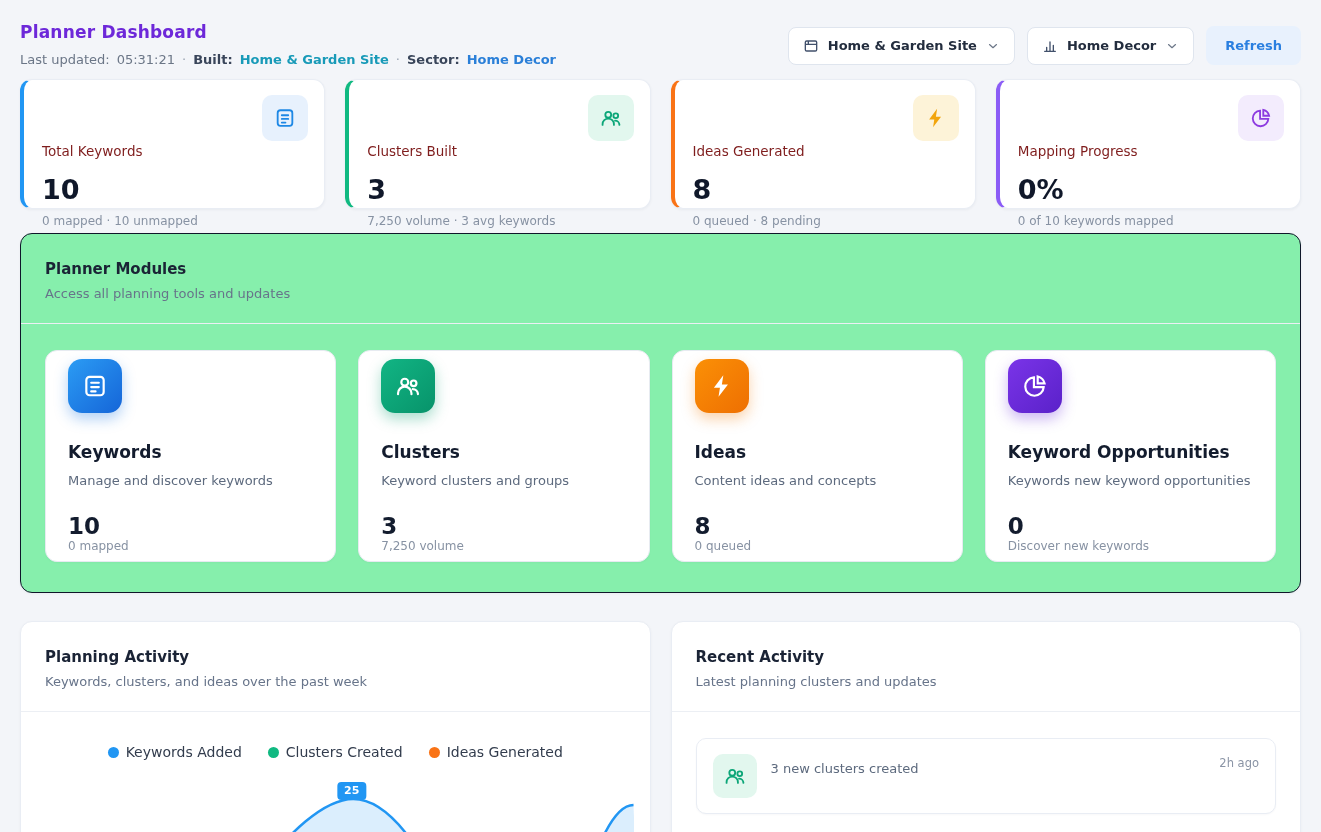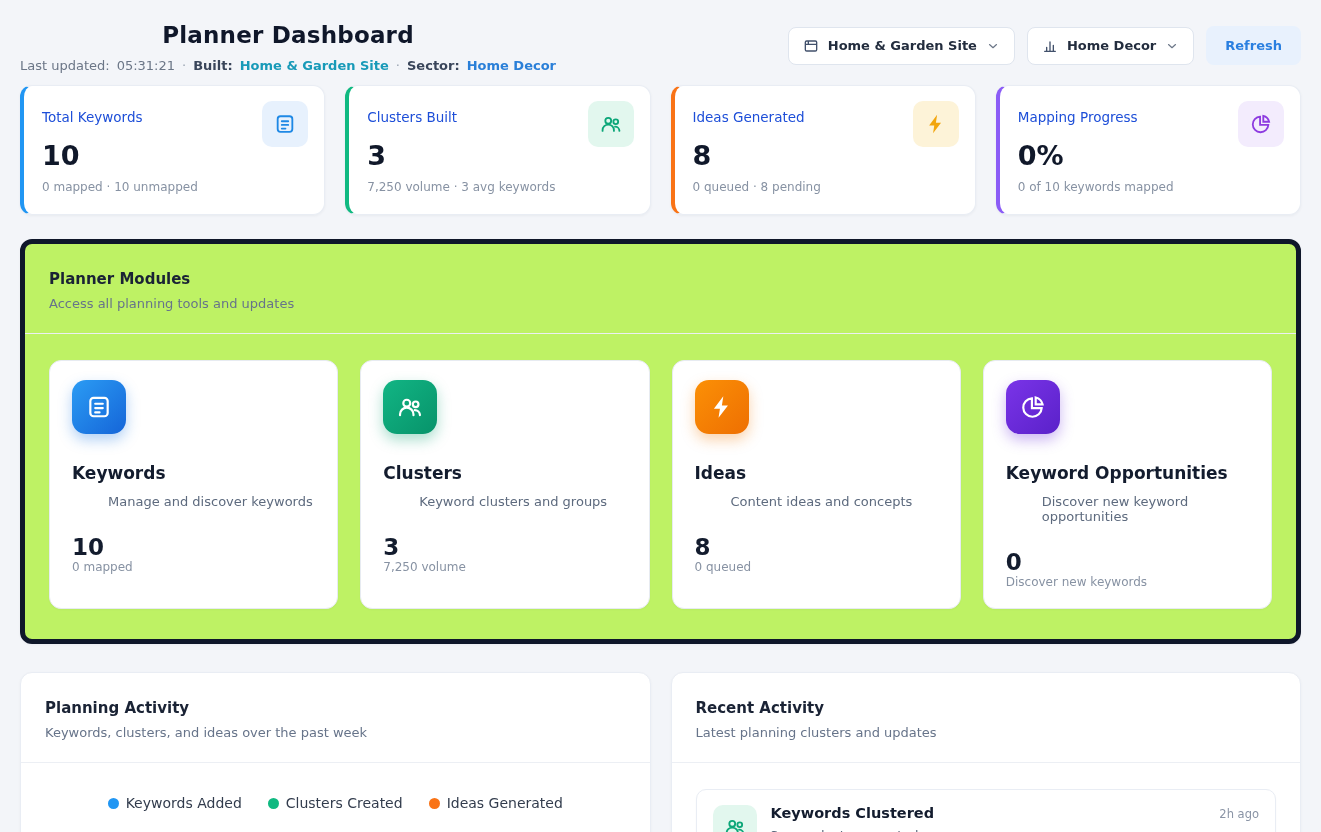--- a/index.html
+++ b/index.html
@@ -6,21 +6,21 @@
   html,body { margin:0; padding:0; }
   body {
     width:1321px; height:832px; overflow:hidden;
     background:#f3f5f9; color:#172033;
     font-family:"DejaVu Sans", sans-serif;
   }
   .page { padding:14px 20px 0; }
 
   
   .header-row { display:flex; justify-content:space-between; align-items:flex-start; }
-  h1.page-title { margin:8px 0 10px; font-size:23px; font-weight:800; color:#0f172a; letter-spacing:.2px;text-align:center; }
+  h1.page-title { margin:8px 0 10px; font-size:17px; font-weight:800; color:#6d28d9; letter-spacing:.2px; }
   .meta { font-size:13px; color:#6b7687; display:flex; align-items:center; gap:7px; }
   .meta-dark { color:#39455a; font-weight:700; }
   .sep { color:#9aa4b2; }
   .link-teal { color:#189ab8; font-weight:700; text-decoration:none; cursor:pointer; }
   .link-blue { color:#2a7fd8; font-weight:700; text-decoration:none; cursor:pointer; }
 
   .header-controls { display:flex; gap:12px; align-items:center; padding-top:12px; }
   .select-btn {
     display:flex; align-items:center; gap:9px; background:#fff;
     border:1px solid #dfe5ee; border-radius:8px; padding:10px 14px;
@@ -39,52 +39,52 @@
   .stats-row { display:grid; grid-template-columns:repeat(4,1fr); gap:20px; margin-top:12px; }
   .stat-card {
     position:relative; background:#fff; border:1px solid #e9edf4; border-left-width:4px;
     border-radius:12px; padding:17px 18px 15px; height:130px;
     box-shadow:0 1px 3px rgba(23,32,51,.05);
   }
   .accent-blue   { border-left-color:#2196f3; }
   .accent-green  { border-left-color:#10b981; }
   .accent-orange { border-left-color:#f97316; }
   .accent-purple { border-left-color:#8b5cf6; }
-  .stat-label { font-size:13.5px; color:#1d4ed8; display:block; padding-top:6px; }
+  .stat-label { font-size:13.5px; color:#7f1d1d; display:block; padding-top:6px;margin-top:40px; }
   .stat-ic {
     position:absolute; top:15px; right:16px; width:46px; height:46px; border-radius:10px;
     display:flex; align-items:center; justify-content:center;
   }
   .stat-ic svg { width:22px; height:22px; }
   .tint-blue   { background:#e7f1fd; color:#1e88e5; }
   .tint-green  { background:#e2f7ee; color:#0ca678; }
   .tint-amber  { background:#fdf3d8; color:#f2a50c; }
   .tint-purple { background:#f3ecfd; color:#8d3be0; }
   .stat-value { font-size:27px; font-weight:800; color:#10182a; margin-top:15px; }
   .stat-sub { font-size:12px; color:#8792a3; margin-top:9px; }
 
   
-  .modules-card { margin-top:24px; background:#bef264; border:5px solid #0f172a; border-radius:12px; box-shadow:0 1px 3px rgba(23,32,51,.04); }
+  .modules-card { margin-top:24px; background:#86efac; border:1px solid #0f172a; border-radius:12px; box-shadow:0 1px 3px rgba(23,32,51,.04); }
   .card-head { padding:26px 24px 22px; }
   .card-title { font-size:15px; font-weight:700; color:#1a2335; margin:0; }
   .card-sub { font-size:13px; color:#67748a; margin-top:8px; }
   .divider { height:1px; background:#eceff4; }
   .modules-grid { display:grid; grid-template-columns:repeat(4,1fr); gap:22px; padding:26px 24px 30px; }
   .module-card {
-    border:1px solid #e7ebf1; border-radius:12px; padding:19px 22px; background:#fff;
+    border:1px solid #e7ebf1; border-radius:12px; padding:8px 22px; background:#fff;
     cursor:pointer; box-shadow:0 1px 2px rgba(23,32,51,.03);
   }
   .module-ic { width:54px; height:54px; border-radius:14px; display:flex; align-items:center; justify-content:center; color:#fff; }
   .module-ic svg { width:26px; height:26px; }
   .grad-blue   { background:linear-gradient(135deg,#2b9cf4,#1565d8); box-shadow:0 6px 14px rgba(33,122,226,.35); }
   .grad-green  { background:linear-gradient(135deg,#12b584,#07936a); box-shadow:0 6px 14px rgba(13,160,114,.35); }
   .grad-orange { background:linear-gradient(135deg,#fb9006,#ee6f02); box-shadow:0 6px 14px rgba(240,130,20,.35); }
   .grad-purple { background:linear-gradient(135deg,#7a34e8,#5a21c9); box-shadow:0 6px 14px rgba(110,48,220,.35); }
   .module-title { font-size:17px; font-weight:800; color:#131c2e; margin-top:29px; }
-  .module-desc { font-size:13px; color:#5d6a7e; margin-top:11px;margin-left:36px; }
+  .module-desc { font-size:13px; color:#5d6a7e; margin-top:11px; }
   .module-value { font-size:23px; font-weight:800; color:#131c2e; margin-top:25px; }
   .module-sub { font-size:12px; color:#8792a3; }
 
   
   .bottom-row { display:grid; grid-template-columns:1fr 1fr; gap:20px; margin-top:28px; }
   .panel { background:#fff; border:1px solid #e9edf4; border-radius:12px; box-shadow:0 1px 3px rgba(23,32,51,.04); height:430px; overflow:hidden; }
 
   .legend-row { display:flex; justify-content:center; gap:26px; padding-top:32px; }
   .legend-item { display:flex; align-items:center; gap:7px; font-size:14px; color:#323c4d; }
   .legend-dot { width:11px; height:11px; border-radius:50%; }
@@ -265,21 +265,21 @@
       </div>
 
       <div class="module-card">
         <div class="module-ic grad-purple">
           <svg viewBox="0 0 24 24" fill="none" stroke="currentColor" stroke-width="2">
               <path d="M11 4a8.5 8.5 0 1 0 9 9h-9V4z"></path>
               <path d="M14.5 3.2a8.5 8.5 0 0 1 6.3 6.3h-6.3V3.2z"></path>
             </svg>
         </div>
         <div class="module-title">Keyword Opportunities</div>
-        <div class="module-desc">Discover new keyword opportunities</div>
+        <div class="module-desc">Keywords new keyword opportunities</div>
         <div class="module-value">0</div>
         <div class="module-sub">Discover new keywords</div>
       </div>
 
     </div>
   </section>
 
   <div class="bottom-row">
 
     <section class="panel">
@@ -328,21 +328,20 @@
         <div class="activity-item">
           <span class="act-ic">
             <svg viewBox="0 0 24 24" fill="none" stroke="currentColor" stroke-width="2" stroke-linecap="round" stroke-linejoin="round">
                 <circle cx="9" cy="8.5" r="3.2"></circle>
                 <path d="M2.8 19.5v-.7a6.2 6.2 0 0 1 12.4 0v.7"></path>
                 <circle cx="17.2" cy="9.5" r="2.6"></circle>
                 <path d="M16.4 14.9a4.8 4.8 0 0 1 4.8 4.6"></path>
               </svg>
           </span>
           <div class="act-body">
-            <div class="act-title">Keywords Clustered</div>
             <div class="act-desc">3 new clusters created</div>
           </div>
           <span class="act-time">2h ago</span>
         </div>
       </div>
     </section>
 
   </div>
 </div>
 

